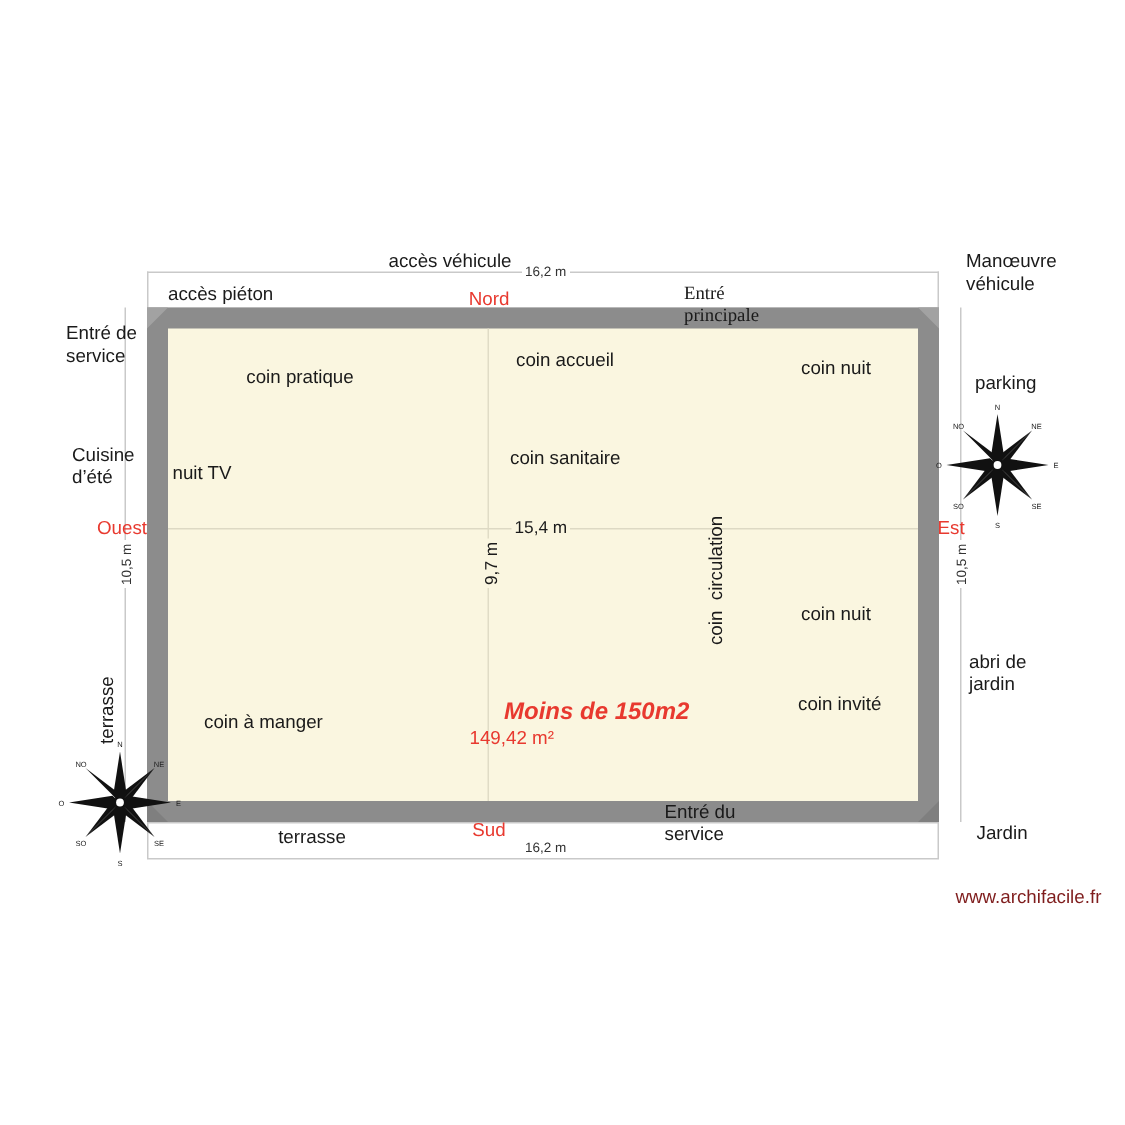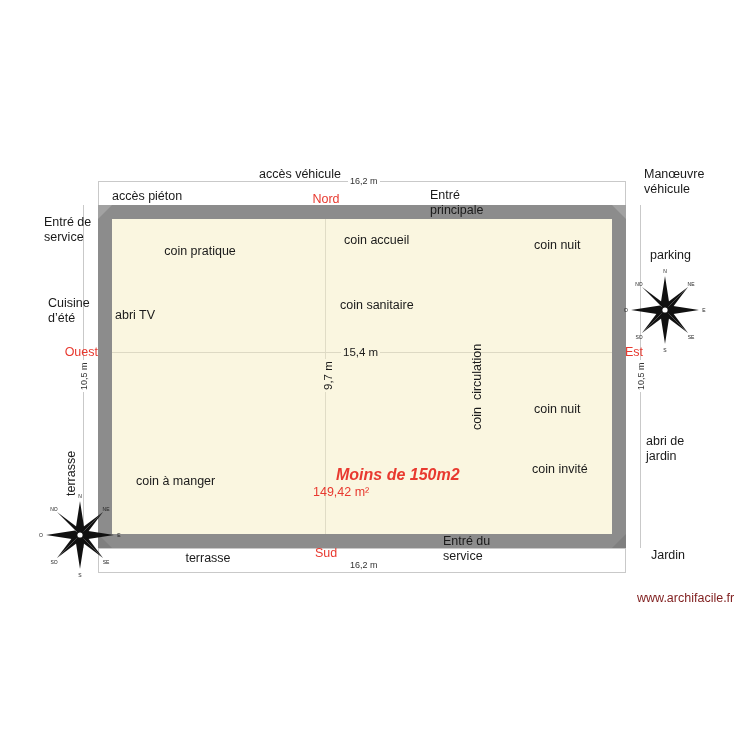--- a/index.html
+++ b/index.html
@@ -145,21 +145,21 @@
   <div class="miter" style="left:98px; top:205px; border-top:14px solid #a2a2a2; border-right:14px solid transparent;"></div>
   <div class="miter" style="left:612px; top:205px; border-top:14px solid #a2a2a2; border-left:14px solid transparent;"></div>
   <div class="miter" style="left:98px; top:534px; border-bottom:14px solid #7f7f7f; border-right:14px solid transparent;"></div>
   <div class="miter" style="left:612px; top:534px; border-bottom:14px solid #7f7f7f; border-left:14px solid transparent;"></div>
 
   <div class="grid-v" style="left:325px; top:219px; height:315px;"></div>
   <div class="grid-h" style="left:112px; top:352px; width:500px;"></div>
 
   <div class="lbl c" style="left:140px; top:244px; width:120px;">coin pratique</div>
 
-  <div class="lbl" style="left:115px; top:308px;">abri TV</div>
+  <div class="lbl" style="left:115px; top:308px;">nuit TV</div>
 
   <div class="lbl" style="left:344px; top:233px;">coin accueil</div>
 
   <div class="lbl" style="left:340px; top:298px;">coin sanitaire</div>
 
   <div class="lbl" style="left:534px; top:238px;">coin nuit</div>
 
   <div class="lbl" style="left:534px; top:402px;">coin nuit</div>
 
   <div class="lbl" style="left:532px; top:462px;">coin invité</div>
@@ -179,21 +179,21 @@
   <div class="lbl-dim rot90" style="left:79px; top:392px;">10,5 m</div>
   <div class="lbl-dim rot90" style="left:636px; top:392px;">10,5 m</div>
 
   <div class="lbl lbl-red c" style="left:298px; top:192px; width:56px;">Nord</div>
   <div class="lbl lbl-red c" style="left:298px; top:546px; width:56px;">Sud</div>
   <div class="lbl lbl-red" style="left:625px; top:345px;">Est</div>
   <div class="lbl lbl-red r" style="left:38px; top:345px; width:60px;">Ouest</div>
 
   <div class="lbl c" style="left:240px; top:167px; width:120px;">accès véhicule</div>
   <div class="lbl" style="left:112px; top:189px;">accès piéton</div>
-  <div class="lbl" style="left:430px; top:188px;">Entré
+  <div class="lbl" style="left:456px; top:188px;font-family:Liberation Serif, serif;">Entré
 principale</div>
 
   <div class="lbl" style="left:44px; top:215px;">Entré de
 service</div>
   <div class="lbl" style="left:48px; top:296px;">Cuisine
 d’été</div>
   <div class="lbl rot90" style="left:64px; top:496px;">terrasse</div>
 
   <div class="lbl" style="left:644px; top:167px;">Manœuvre
 véhicule</div>

